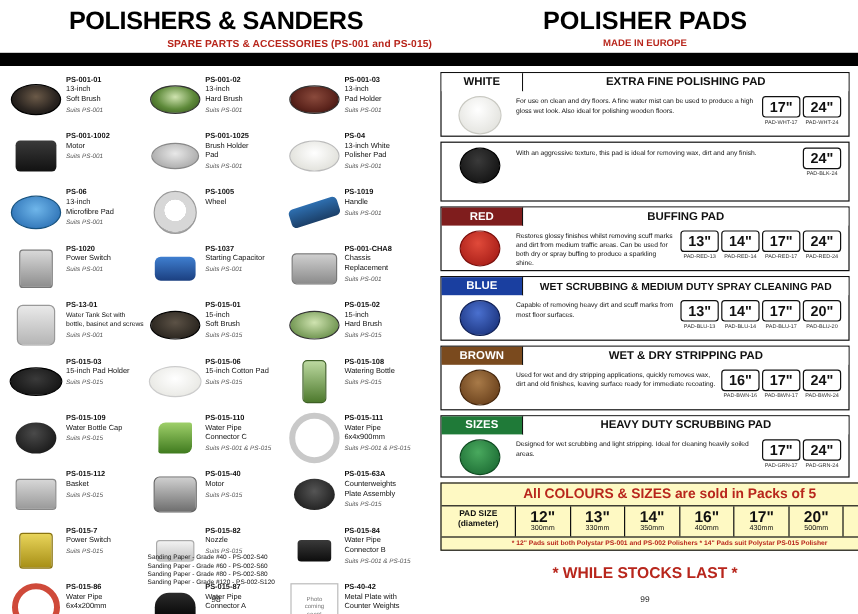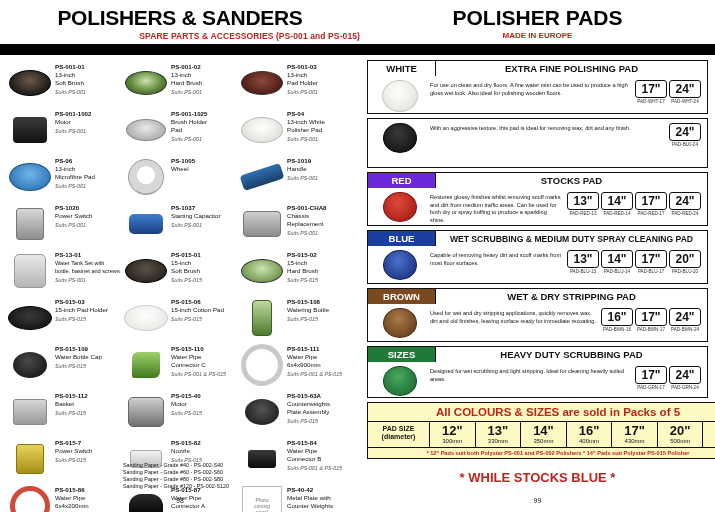--- a/index.html
+++ b/index.html
@@ -86,21 +86,21 @@
   .sizebox{text-align:center;}
   .sizebox .num{
     border:1px solid #111;border-radius:3px;padding:2px 4px;
     font-size:12px;font-weight:bold;color:#111;line-height:12px;min-width:22px;
   }
   .sizebox .code{font-size:4.6px;color:#333;margin-top:1px;white-space:nowrap;}
 
   
   .nm-white{background:#ffffff;color:#111;}
   .nm-black{background:#111111;color:#ffffff;}
-  .nm-red{background:#6d28d9;color:#ffffff;}
+  .nm-red{background:#7f1d1d;color:#ffffff;}
   .nm-blue{background:#1a3fa0;color:#ffffff;}
   .nm-brown{background:#7a4a1e;color:#ffffff;}
   .nm-green{background:#1f7a38;color:#ffffff;}
   .tt-white{background:#ffffff;}
   .tt-black{background:#ffffff;}
   .tt-red{background:#ffffff;}
   .tt-blue{background:#ffffff;}
   .tt-brown{background:#ffffff;}
   .tt-green{background:#ffffff;}
 
@@ -542,21 +542,21 @@
             <div class="num">24"</div>
             <div class="code">PAD-BLK-24</div>
           </div>
         </div>
       </div>
     </div>
 
     <div class="padblock" style="top:172px;height:54px;">
       <div class="padhead">
         <div class="padname nm-red">RED</div>
-        <div class="padtitle tt-red">STOCKS PAD</div>
+        <div class="padtitle tt-red">BUFFING PAD</div>
       </div>
       <div class="padbody">
         <div class="padimg">
           <div class="disc" style="width:32px;height:28px;background:radial-gradient(ellipse at 45% 35%,#e04a3a,#9c1410);border:1px solid #7a0f0c;"></div>
         </div>
         <div class="paddesc">Restores glossy finishes whilst removing scuff marks and dirt from medium traffic areas. Can be used for both dry or spray buffing to produce a sparkling shine.</div>
         <div class="sizes">
           <div class="sizebox">
             <div class="num">13"</div>
             <div class="code">PAD-RED-13</div>
@@ -690,17 +690,17 @@
           </div>
           <div class="yb-col">
             <div class="yb-in">24"</div>
             <div class="yb-mm">600mm</div>
           </div>
         </div>
       </div>
       <div class="yb-note">* 12" Pads suit both Polystar PS-001 and PS-002 Polishers     * 14" Pads suit Polystar PS-015 Polisher</div>
     </div>
 
-    <div class="stocks">* WHILE STOCKS BLUE *</div>
+    <div class="stocks">* WHILE STOCKS LAST *</div>
     <div class="right-footer">99</div>
   </div>
 
 </div>
 
 </body></html>

